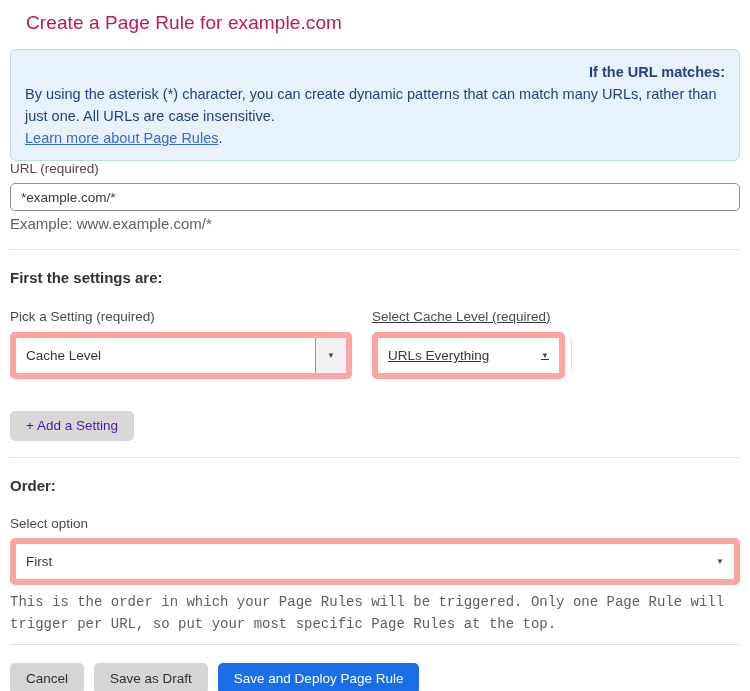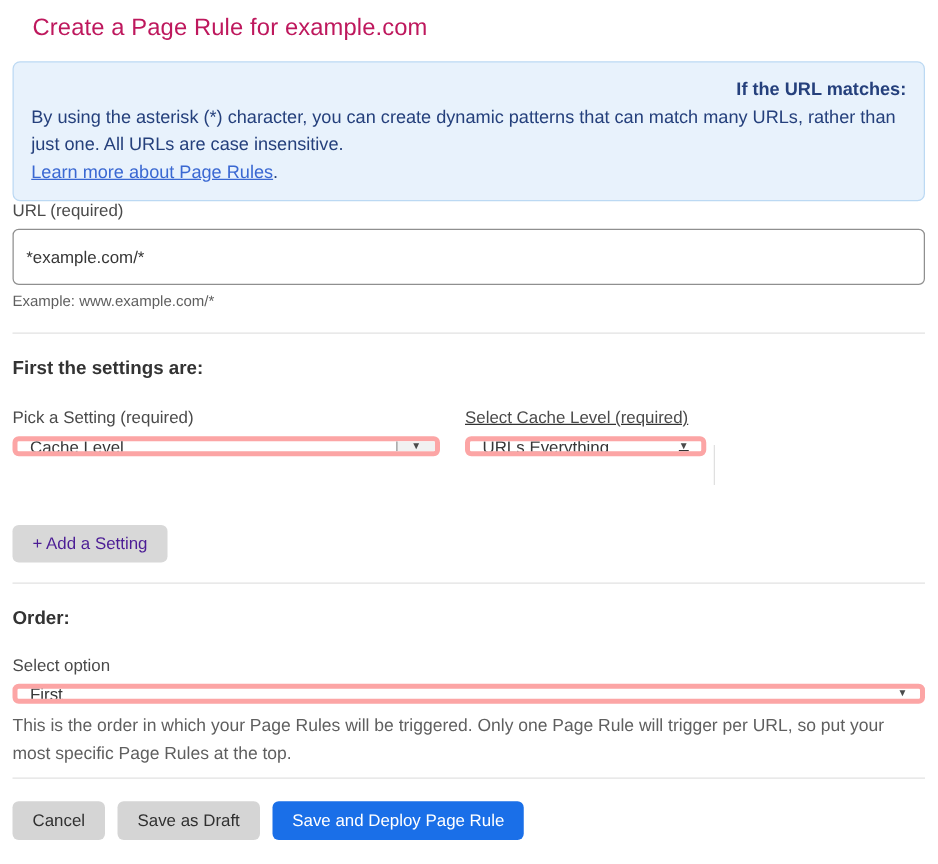--- a/index.html
+++ b/index.html
@@ -36,31 +36,31 @@
     text-decoration: underline;
     cursor: pointer;
   }
   
   .field-label {
     font-size: 13.5px;
     color: #4a4a4a;
     line-height: 16px;
   }
   .helper-text {
-    font-size: 12px;
+    font-size: 15px;
     color: #5f5f5f;
     margin-top: 5px;
     line-height: 16px;
   }
   
   .text-input {
     display: block;
     box-sizing: border-box;
     width: 100%;
-    height: 45px;
+    height: 28px;
     margin-top: 6px;
     border: 1px solid #8f8f8f;
     border-radius: 5px;
     padding: 0 10px;
     font-family: "Liberation Sans", "DejaVu Sans", sans-serif;
     font-size: 13.5px;
     color: #363636;
     outline: none;
     background: #ffffff;
   }
@@ -78,23 +78,23 @@
   }
   
   .settings-row { display: flex; align-items: flex-start; margin-top: 22px; }
   .settings-col .field-label { margin-top: 0; }
   .col-setting { width: 342px; margin-right: 20px; }
   .col-cache { width: 193px; text-decoration: underline; }
   .dropdown {
     box-sizing: border-box;
     display: flex;
     align-items: center;
-    height: 16px;
+    height: 47px;
     margin-top: 7px;
-    border: 4px solid #fca5a5;
+    border: 6px solid #fca5a5;
     border-radius: 5px;
     background: #ffffff;
     font-size: 13.5px;
     color: #363636;
     cursor: pointer;
     overflow: hidden;
   }
   .dropdown-value { flex: 1; padding-left: 10px; white-space: nowrap; }
   .arrow {
     font-size: 8px;
@@ -134,21 +134,21 @@
   .btn-gray { background: #d5d5d5; color: #303030; }
   .btn-primary { background: #1a6fe8; color: #ffffff; margin-left: 10px; }
   .add-setting-btn {
     margin-top: 32px;
     height: 30px;
     line-height: 30px;
     background: #d8d8d8;
     color: #4c1d95;
   }
   
-  .order-helper { font-size: 14px; color: #5f5f5f; margin-top: 6px; line-height: 22px; }
+  .order-helper { font-size: 14px; color: #5f5f5f; margin-top: 6px; line-height: 22px; font-family: Liberation Mono, monospace; }
   .footer-divider { margin-top: 9px; }
   .footer-actions { display: flex; margin-top: 18px; }
   .footer-actions .btn + .btn { margin-left: 10px; }
   .footer-actions .btn-primary { margin-left: 20px; }
 </style>
 </head>
 <body>
 
 
 

